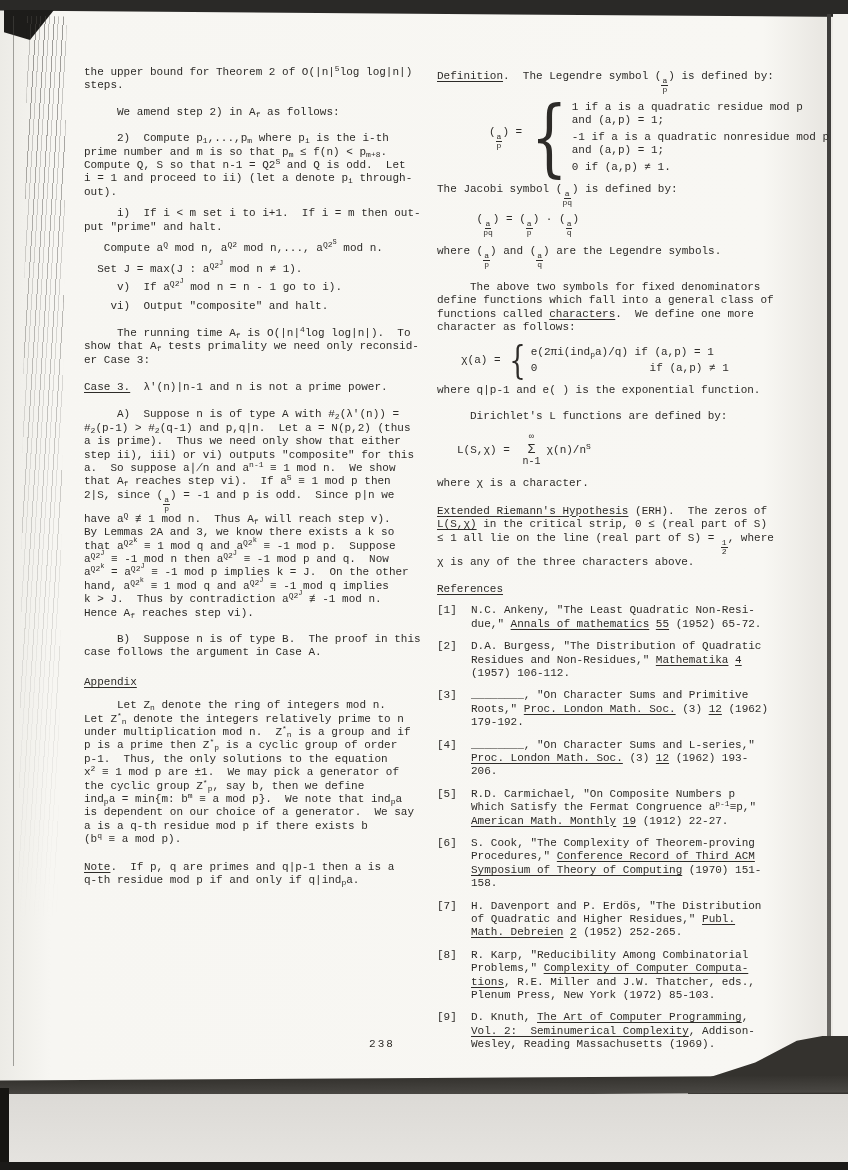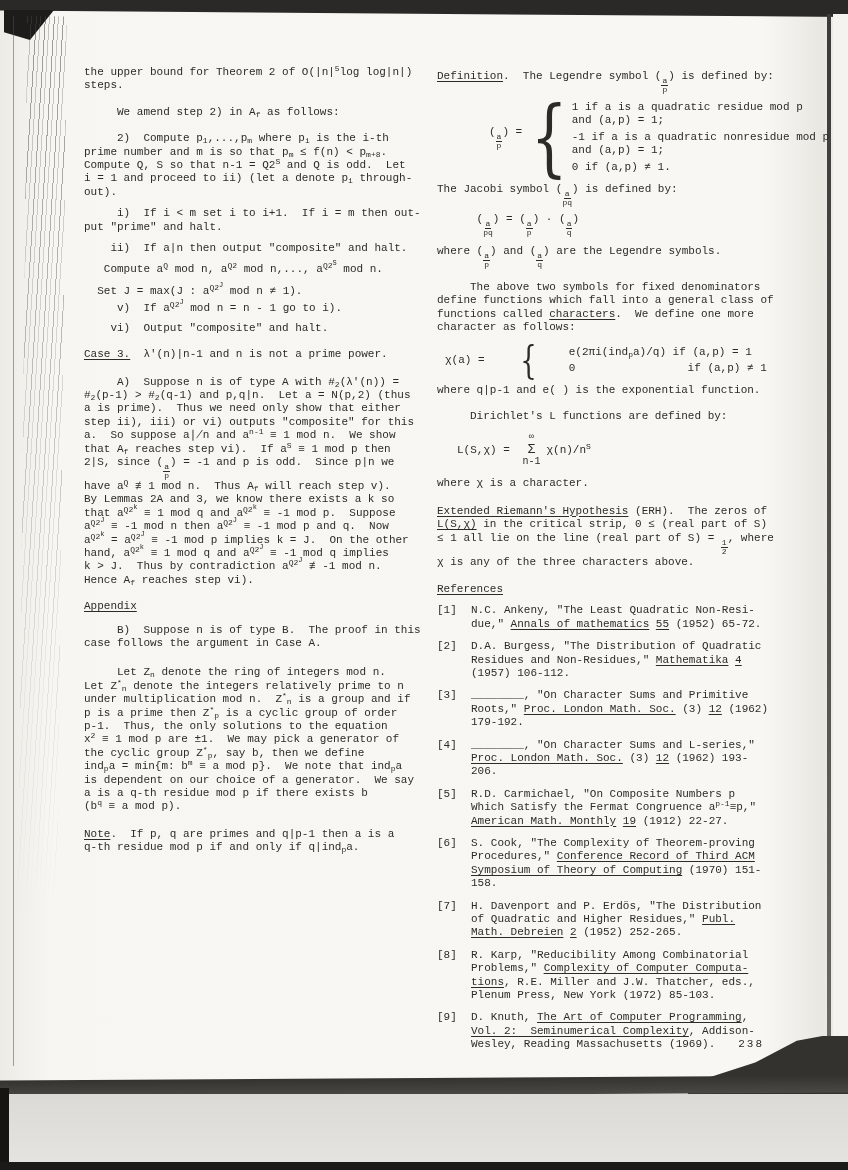--- a/index.html
+++ b/index.html
@@ -50,61 +50,61 @@
   .fr{display:inline-flex;flex-direction:column;align-items:center;vertical-align:-4px;
       line-height:1;font-size:8px;}
   .fr .fn{border-bottom:1px solid #2d2b28;padding:0 1px;}
   
   .eq-block{display:flex;align-items:center;}
   .brace{font-family:"DejaVu Serif",serif;color:#2d2b28;font-weight:400;}
   .brace-big{font-size:58px;transform:scaleY(1.45);margin:0 4px 0 2px;}
   .brace-small{font-size:26px;transform:scaleY(1.5);margin:0 5px 0 2px;}
   .cases .case{margin:3px 0;}
   .indent-legendre{margin-left:52px;}
-  .indent-chi{margin-left:8px;gap:27px;}
+  .indent-chi{margin-left:24px;}
   .indent-lfun{margin-left:20px;}
   
   .sigma-stack{display:inline-flex;flex-direction:column;align-items:center;line-height:1;margin:0 6px;}
   .sigma-top{font-size:9px;}
   .sigma-mid{font-size:13px;padding:1px 0;}
   .sigma-bot{font-size:10px;}
   .lfun-row{display:flex;align-items:center;}
   
   .ref{display:flex;margin-bottom:9px;}
   .ref-num{width:34px;flex:0 0 34px;}
   .ref-lines{white-space:pre;}
-  .page-number{position:absolute;left:0;top:1038px;width:764px;text-align:right;
+  .page-number{position:absolute;left:0;top:1038px;width:764px;text-align:center;
                font-size:11px;color:#2d2b28;letter-spacing:2px;}
 </style>
 </head>
 <body>
 
 <div class="scan">
   <div class="sheet"></div>
   <div class="band-top"></div>
   <div class="corner-tl"></div>
   <div class="binding"></div>
   <div class="edge-left-line"></div>
   <div class="edge-right"></div>
   <div class="edge-right-light"></div>
 
   <div class="col col-left">
     <div class="para mb13">the upper bound for Theorem 2 of O(|n|<sup>5</sup>log log|n|)<br>steps.</div>
     <div class="para mb13">     We amend step 2) in A<sub>f</sub> as follows:</div>
     <div class="para mb8">     2)  Compute p<sub>1</sub>,...,p<sub>m</sub> where p<sub>i</sub> is the i-th<br>prime number and m is so that p<sub>m</sub> ≤ f(n) &lt; p<sub>m+8</sub>.<br>Compute Q, S so that n-1 = Q2<sup>S</sup> and Q is odd.  Let<br>i = 1 and proceed to ii) (let a denote p<sub>i</sub> through-<br>out).</div>
     <div class="para mb8">     i)  If i &lt; m set i to i+1.  If i = m then out-<br>put "prime" and halt.</div>
-    <div class="para mb4">    ii)  If a|n then output "composite" and halt.</div>
     <div class="para mb4">   Compute a<sup>Q</sup> mod n, a<sup>Q2</sup> mod n,..., a<sup>Q2<sup>S</sup></sup> mod n.</div>
     <div class="para mb4">  Set J = max(J : a<sup>Q2<sup>J</sup></sup> mod n ≠ 1).</div>
     <div class="para mb6">     v)  If a<sup>Q2<sup>J</sup></sup> mod n = n - 1 go to i).</div>
     <div class="para mb13">    vi)  Output "composite" and halt.</div>
+    <div class="para mb14">     The running time A<sub>f</sub> is O(|n|<sup>4</sup>log log|n|).  To<br>show that A<sub>f</sub> tests primality we need only reconsid-<br>er Case 3:</div>
     <div class="para mb14"><span class="u">Case 3.</span>  λ'(n)|n-1 and n is not a prime power.</div>
     <div class="para mb13">     A)  Suppose n is of type A with #<sub>2</sub>(λ'(n)) =<br>#<sub>2</sub>(p-1) &gt; #<sub>2</sub>(q-1) and p,q|n.  Let a = N(p,2) (thus<br>a is prime).  Thus we need only show that either<br>step ii), iii) or vi) outputs "composite" for this<br>a.  So suppose a∤n and a<sup>n-1</sup> ≡ 1 mod n.  We show<br>that A<sub>f</sub> reaches step vi).  If a<sup>S</sup> ≡ 1 mod p then<br>2|S, since (<span class="fr"><span class="fn">a</span><span class="fd">p</span></span>) = -1 and p is odd.  Since p|n we<br>have a<sup>Q</sup> ≢ 1 mod n.  Thus A<sub>f</sub> will reach step v).<br>By Lemmas 2A and 3, we know there exists a k so<br>that a<sup>Q2<sup>k</sup></sup> ≡ 1 mod q and a<sup>Q2<sup>k</sup></sup> ≡ -1 mod p.  Suppose<br>a<sup>Q2<sup>J</sup></sup> ≡ -1 mod n then a<sup>Q2<sup>J</sup></sup> ≡ -1 mod p and q.  Now<br>a<sup>Q2<sup>k</sup></sup> = a<sup>Q2<sup>J</sup></sup> ≡ -1 mod p implies k = J.  On the other<br>hand, a<sup>Q2<sup>k</sup></sup> ≡ 1 mod q and a<sup>Q2<sup>J</sup></sup> ≡ -1 mod q implies<br>k &gt; J.  Thus by contradiction a<sup>Q2<sup>J</sup></sup> ≢ -1 mod n.<br>Hence A<sub>f</sub> reaches step vi).</div>
+    <div class="para mb16">     B)  Suppose n is of type B.  The proof in this<br>case follows the argument in Case A.</div>
     <div class="para mb10"><span class="u">Appendix</span></div>
-    <div class="para mb16">     B)  Suppose n is of type B.  The proof in this<br>case follows the argument in Case A.</div>
     <div class="para mb14">     Let Z<sub>n</sub> denote the ring of integers mod n.<br>Let Z<sup>*</sup><sub>n</sub> denote the integers relatively prime to n<br>under multiplication mod n.  Z<sup>*</sup><sub>n</sub> is a group and if<br>p is a prime then Z<sup>*</sup><sub>p</sub> is a cyclic group of order<br>p-1.  Thus, the only solutions to the equation<br>x<sup>2</sup> ≡ 1 mod p are ±1.  We may pick a generator of<br>the cyclic group Z<sup>*</sup><sub>p</sub>, say b, then we define<br>ind<sub>p</sub>a = min{m: b<sup>m</sup> ≡ a mod p}.  We note that ind<sub>p</sub>a<br>is dependent on our choice of a generator.  We say<br>a is a q-th residue mod p if there exists b<br>(b<sup>q</sup> ≡ a mod p).</div>
     <div class="para"><span class="u">Note</span>.  If p, q are primes and q|p-1 then a is a<br>q-th residue mod p if and only if q|ind<sub>p</sub>a.</div>
   </div>
 
   <div class="col col-right">
     <div class="para mb4"><span class="u">Definition</span>.  The Legendre symbol (<span class="fr"><span class="fn">a</span><span class="fd">p</span></span>) is defined by:</div>
 
     <div class="eq-block indent-legendre mb6">
       <div class="para">(<span class="fr"><span class="fn">a</span><span class="fd">p</span></span>) = </div>
       <div class="brace brace-big">{</div>

